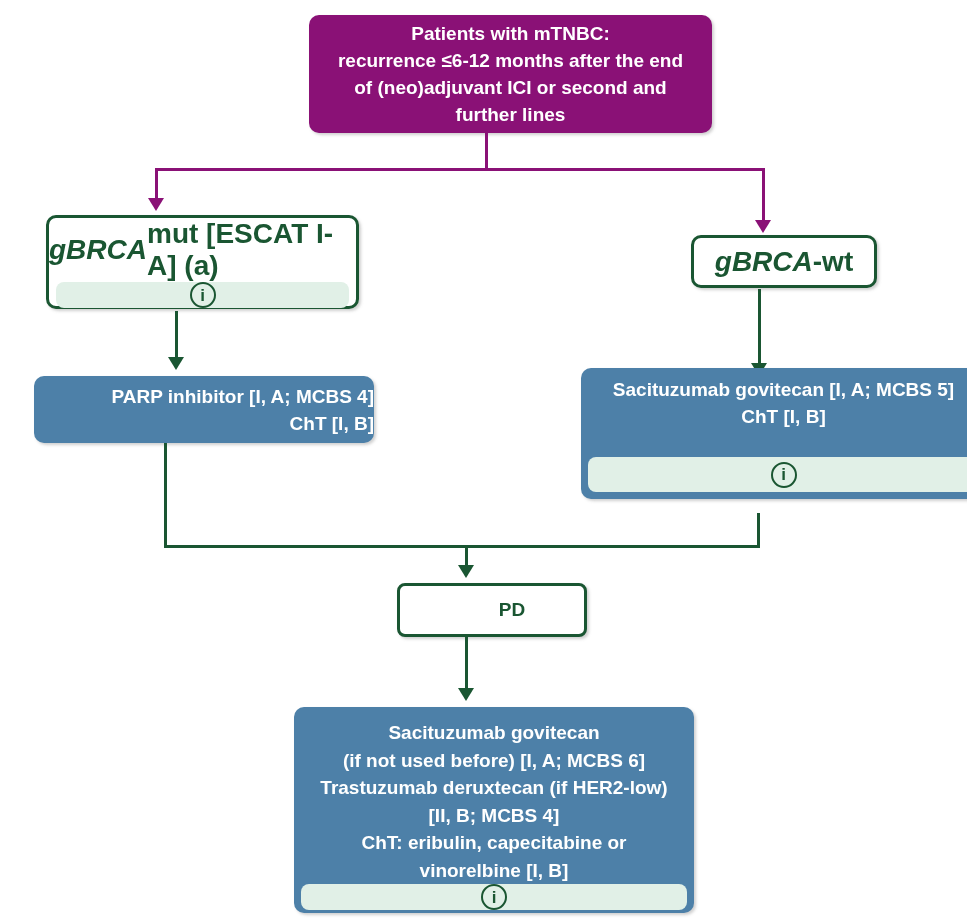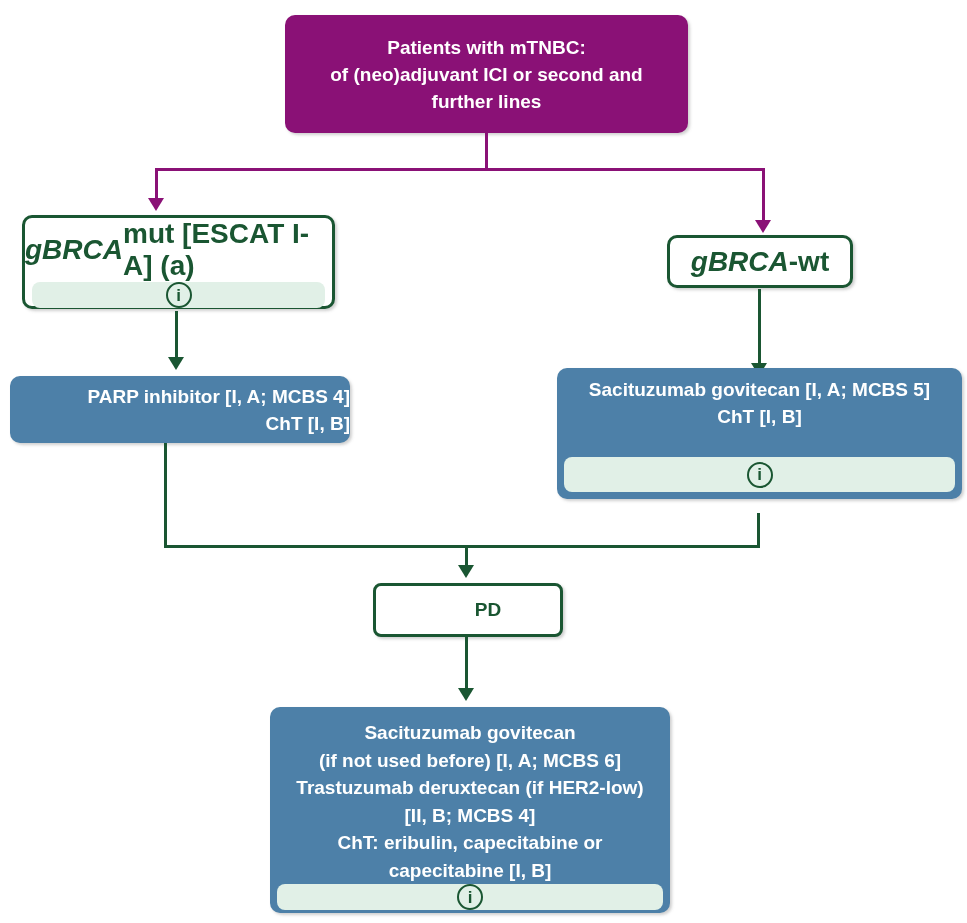--- a/index.html
+++ b/index.html
@@ -6,21 +6,21 @@
   * { box-sizing: border-box; }
   .canvas {
     position: relative;
     width: 967px;
     height: 923px;
     background: #ffffff;
     font-family: "Liberation Sans", sans-serif;
     font-weight: bold;
     overflow: hidden;
   }
-  .box { position: absolute; border-radius: 10px; display: flex; flex-direction: column; }
+  .box { position: absolute; border-radius: 10px; display: flex; flex-direction: column; margin-left: 24px; }
   .shadow { box-shadow: 2px 2px 3px rgba(120,120,120,0.35); }
 
   .root-box {
     left: 285px; top: 15px; width: 403px; height: 118px;
     background: #8A1176; color: #ffffff;
     align-items: center; justify-content: center;
     font-size: 19px; line-height: 27px; text-align: center;
   }
 
   .decision-box {
@@ -75,20 +75,21 @@
 
   .txt-line { white-space: nowrap; }
 </style>
 </head>
 <body>
 
 <div class="canvas">
 
   <div class="box root-box shadow">
     <div class="txt-line">Patients with mTNBC:</div>
+    <div class="txt-line">recurrence ≤6-12 months after the end</div>
     <div class="txt-line">of (neo)adjuvant ICI or second and</div>
     <div class="txt-line">further lines</div>
   </div>
 
   <div class="line purple-line" style="left:485px; top:133px; width:3px; height:37px;"></div>
   <div class="line purple-line" style="left:155px; top:168px; width:610px; height:3px;"></div>
   <div class="line purple-line" style="left:155px; top:168px; width:3px; height:32px;"></div>
   <div class="arrowhead purple-head" style="left:148px; top:198px;"></div>
   <div class="line purple-line" style="left:762px; top:168px; width:3px; height:53px;"></div>
   <div class="arrowhead purple-head" style="left:755px; top:220px;"></div>
@@ -143,20 +144,20 @@
   <div class="line green-line" style="left:465px; top:637px; width:3px; height:52px;"></div>
   <div class="arrowhead green-head" style="left:458px; top:688px;"></div>
 
   <div class="box blue-box final-box shadow">
     <div class="blue-text" style="padding-top:12px; line-height:27.5px;">
       <div class="txt-line">Sacituzumab govitecan</div>
       <div class="txt-line">(if not used before) [I, A; MCBS 6]</div>
       <div class="txt-line">Trastuzumab deruxtecan (if HER2-low)</div>
       <div class="txt-line">[II, B; MCBS 4]</div>
       <div class="txt-line">ChT: eribulin, capecitabine or</div>
-      <div class="txt-line">capecitabine [I, B]</div>
+      <div class="txt-line">vinorelbine [I, B]</div>
     </div>
     <div class="info-strip strip-30">
       <span class="info-icon">i</span>
     </div>
   </div>
 
 </div>
 
 </body></html>

